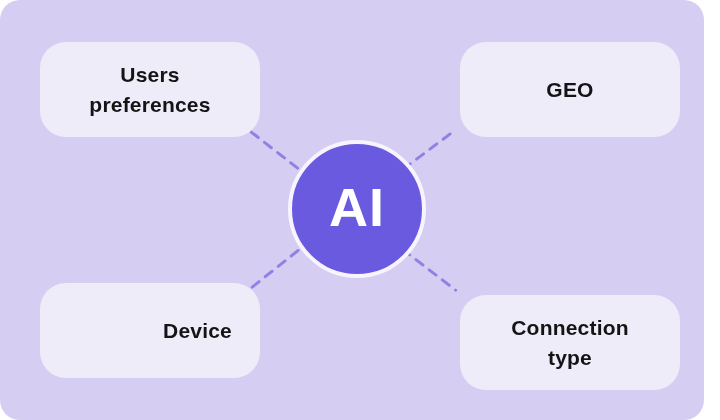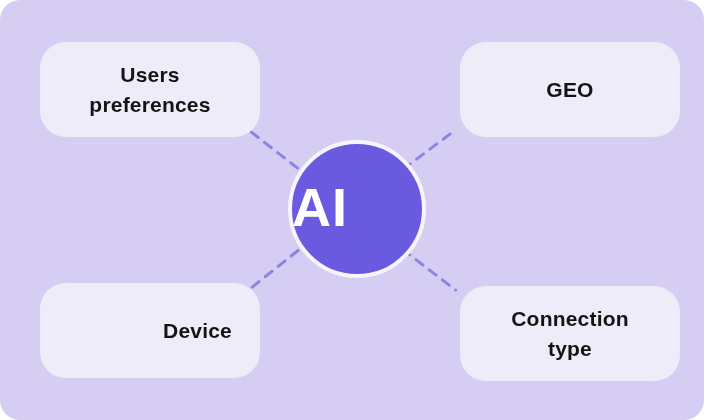--- a/index.html
+++ b/index.html
@@ -42,29 +42,29 @@
   .node-label{
     font-weight:700;
     font-size:21px;
     line-height:30px;
     color:var(--text);
     letter-spacing:.2px;
   }
   .node.top-left{left:40px;top:42px;}
   .node.top-right{left:460px;top:42px;}
   .node.bottom-left{left:40px;top:283px;justify-content:flex-end;}
-  .node.bottom-right{left:460px;top:286px;justify-content:flex-end;}
+  .node.bottom-right{left:460px;top:295px;justify-content:flex-end;}
   .center-node{
     position:absolute;
     left:288px;top:140px;
     width:138px;height:138px;
     background:var(--center-circle);
     border:4px solid var(--center-ring);
     border-radius:50%;
-    display:flex;align-items:center;
+    display:flex;align-items:center;justify-content:center;
   }
   .center-label{
     font-weight:700;
     font-size:54px;
     color:var(--center-text);
     letter-spacing:1px;
     transform:translateY(-2px);
   }
 </style>
 </head>

